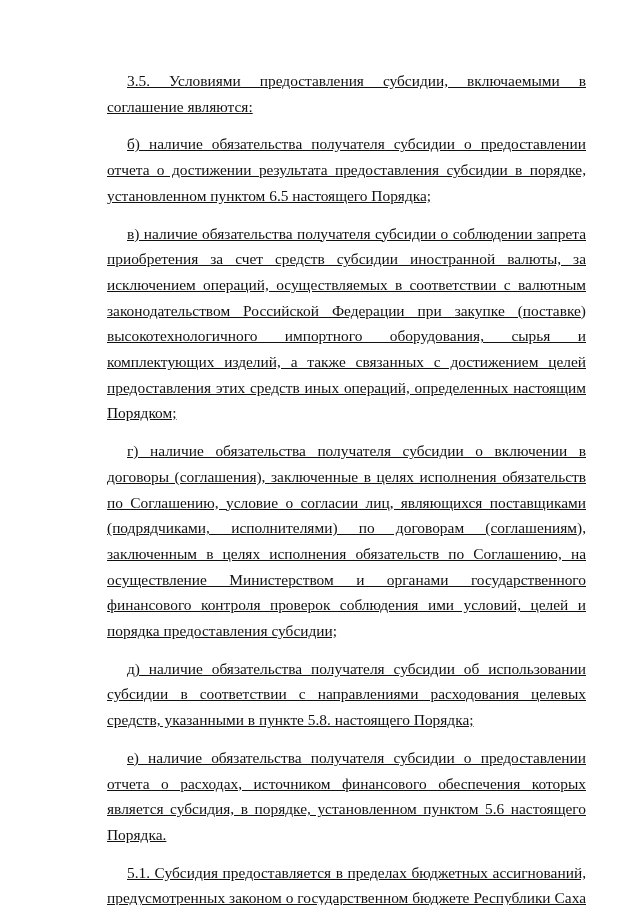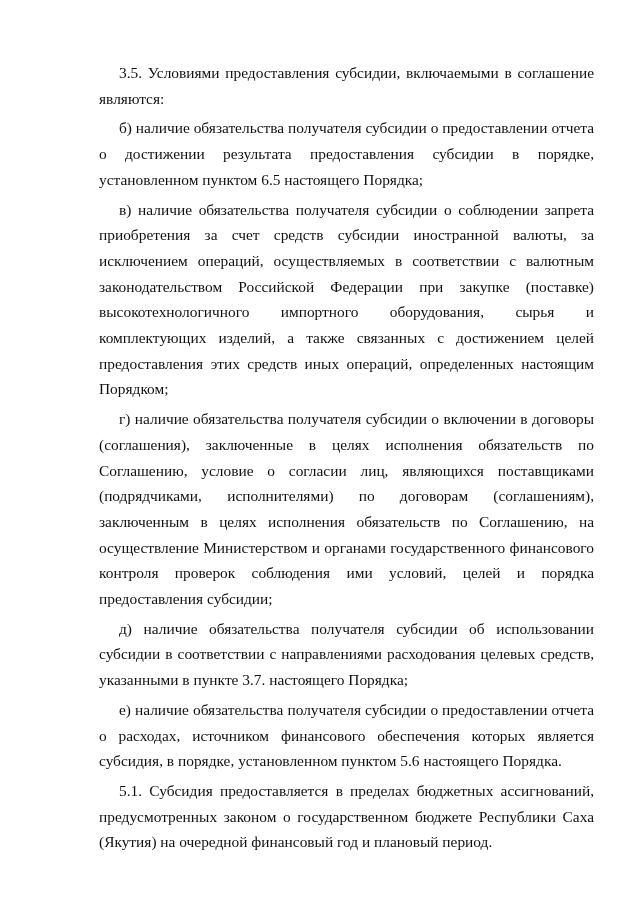--- a/index.html
+++ b/index.html
@@ -17,30 +17,31 @@
       position: absolute;
       left: 95px;
       top: 56px;
       width: 503px;
       font-family: "Liberation Serif", "DejaVu Serif", serif;
       font-size: 15.4px;
       line-height: 25.7px;
       color: #111111;
     }
     .para {
-      margin: 4px;
+      margin: 12px;
       text-indent: 20px;
       text-align: justify;
       text-align-last: left;
+      text-decoration: underline;
     }
   </style>
 </head>
 <body>
 
 <div class="page">
   <p class="para">3.5. Условиями предоставления субсидии, включаемыми в соглашение являются:</p>
   <p class="para">б) наличие обязательства получателя субсидии о предоставлении отчета о достижении результата предоставления субсидии в порядке, установленном пунктом 6.5 настоящего Порядка;</p>
   <p class="para">в) наличие обязательства получателя субсидии о соблюдении запрета приобретения за счет средств субсидии иностранной валюты, за исключением операций, осуществляемых в соответствии с валютным законодательством Российской Федерации при закупке (поставке) высокотехнологичного импортного оборудования, сырья и комплектующих изделий, а также связанных с достижением целей предоставления этих средств иных операций, определенных настоящим Порядком;</p>
   <p class="para">г) наличие обязательства получателя субсидии о включении в договоры (соглашения), заключенные в целях исполнения обязательств по Соглашению, условие о согласии лиц, являющихся поставщиками (подрядчиками, исполнителями) по договорам (соглашениям), заключенным в целях исполнения обязательств по Соглашению, на осуществление Министерством и органами государственного финансового контроля проверок соблюдения ими условий, целей и порядка предоставления субсидии;</p>
-  <p class="para">д) наличие обязательства получателя субсидии об использовании субсидии в соответствии с направлениями расходования целевых средств, указанными в пункте 3.7. настоящего Порядка;</p>
+  <p class="para">д) наличие обязательства получателя субсидии об использовании субсидии в соответствии с направлениями расходования целевых средств, указанными в пункте 5.8. настоящего Порядка;</p>
   <p class="para">е) наличие обязательства получателя субсидии о предоставлении отчета о расходах, источником финансового обеспечения которых является субсидия, в порядке, установленном пунктом 5.6 настоящего Порядка.</p>
   <p class="para">5.1. Субсидия предоставляется в пределах бюджетных ассигнований, предусмотренных законом о государственном бюджете Республики Саха (Якутия) на очередной финансовый год и плановый период.</p>
 </div>
 
 </body></html>

